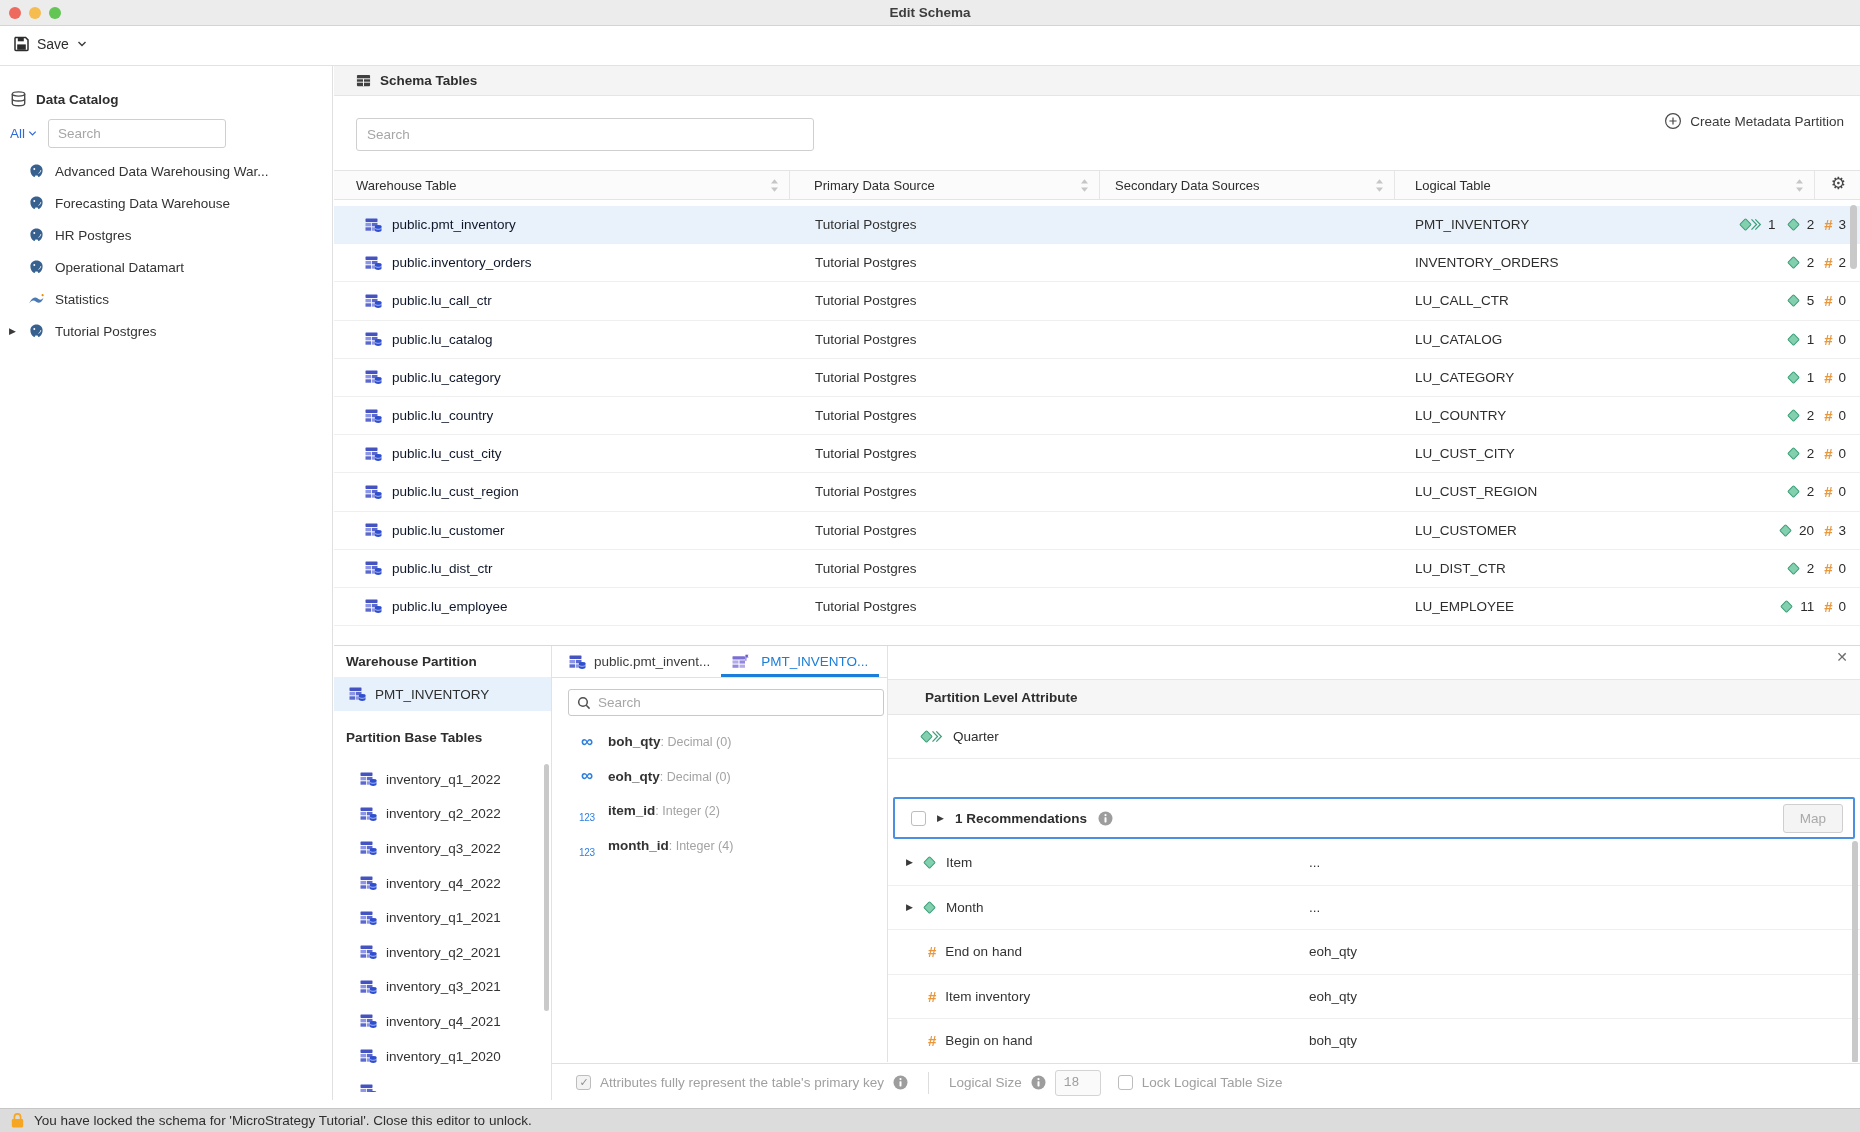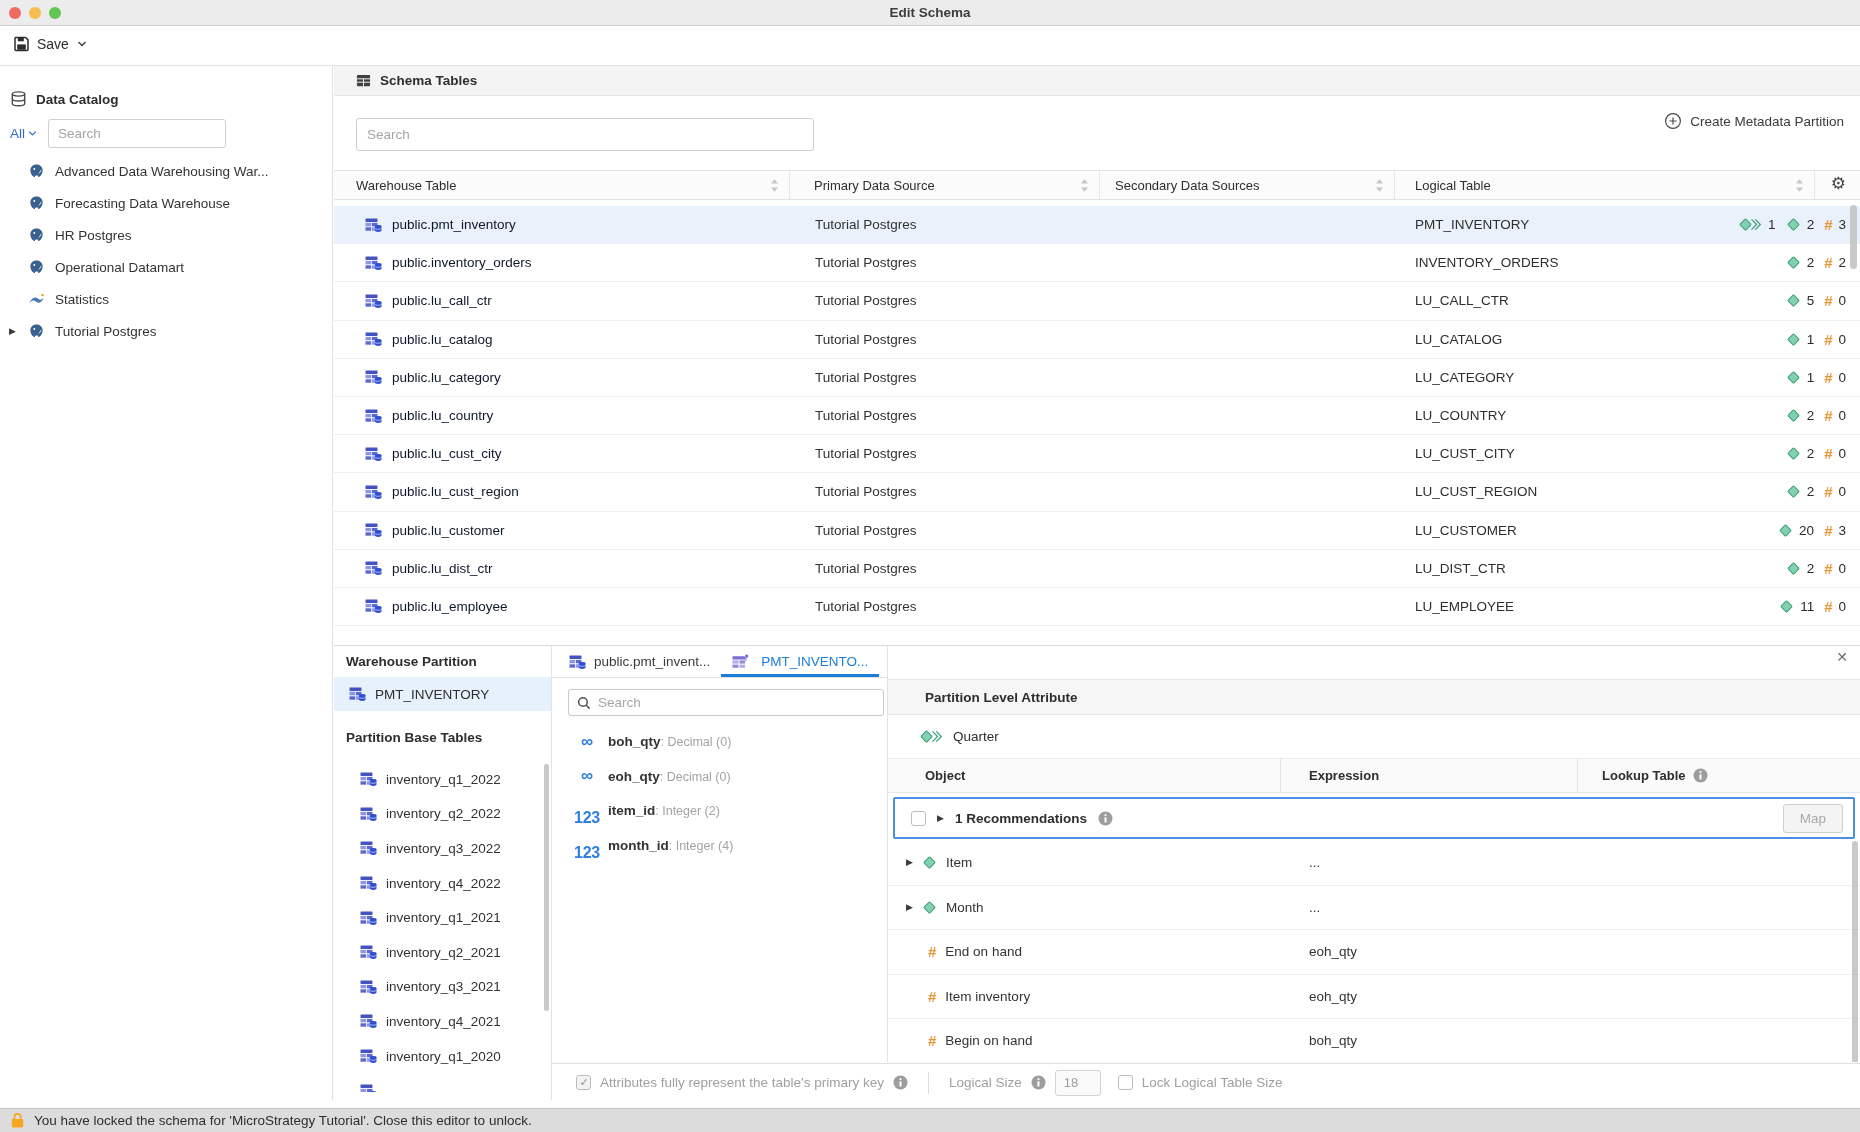--- a/index.html
+++ b/index.html
@@ -46,21 +46,21 @@
   .st-rows { position:absolute; left:0; right:0; top:140px; }
   .st-row { position:relative; height:38.2px; border-bottom:1px solid #efefef; cursor:pointer; }
   .st-row.selected { background:#e9f2fb; }
   .r-wh { position:absolute; left:31px; top:0; height:100%; display:flex; align-items:center; gap:10px; font-size:13.5px; color:#0f172a;justify-content:center; }
   .r-primary { position:absolute; left:481px; top:0; height:100%; display:flex; align-items:center; font-size:13.5px; color:#323232; }
   .r-logical { position:absolute; left:1081px; top:0; height:100%; display:flex; align-items:center; font-size:13.5px; color:#2e2e2e; }
   .r-counts { position:absolute; right:14px; top:0; height:100%; display:flex; align-items:center; font-size:13.5px; color:#2b2b2b; }
   .r-counts .grp { display:flex; align-items:center; gap:6px; margin-left:10px; }
   .fact-glyph { color:#e8973a; font-weight:bold; font-size:15px; line-height:1; }
   .inf-glyph { color:#2f7fe0; font-weight:bold; font-size:17px; line-height:1; }
-  .n123-glyph { color:#2f7fe0; font-weight:bold; font-size:16px; letter-spacing:-0.3px; line-height:1;margin-top:16px; }
+  .n123-glyph { color:#2f7fe0; font-weight:normal; font-size:10px; letter-spacing:-0.3px; line-height:1;margin-top:16px; }
   .main-vscroll { position:absolute; right:3px; top:139px; width:7px; height:64px; background:#c9c9c9; border-radius:4px; }
 
   
   .bottom { position:absolute; left:0; right:0; top:579px; bottom:0; border-top:1px solid #d9d9d9; background:#fff; }
   .wp-panel { position:absolute; left:0; top:0; bottom:0; width:218px; border-right:1px solid #e2e2e2; overflow:hidden; }
   .wp-title { position:absolute; left:12px; top:8px; font-weight:bold; font-size:13.5px; color:#2e2e2e; }
   .wp-item { position:absolute; left:0; right:0; top:31px; height:34px; background:#e7f1fb; display:flex; align-items:center; gap:9px; padding-left:15px; font-size:13.5px; color:#2e2e2e; cursor:pointer; }
   .pbt-title { position:absolute; left:12px; top:84px; font-weight:bold; font-size:13.5px; color:#2e2e2e; }
   .pbt-list { position:absolute; left:0; right:0; top:116px; height:330px; overflow:hidden; }
   .pbt-item { height:34.6px; display:flex; align-items:center; gap:9px; padding-left:26px; font-size:13.5px; color:#333; cursor:pointer; }
@@ -97,21 +97,21 @@
   .m-obj.nocaret { left:40px; }
   .m-expr { position:absolute; left:421px; top:0; height:100%; display:flex; align-items:center; font-size:13.5px; color:#333; }
   .mp-scroll { position:absolute; right:2px; top:195px; width:6px; height:222px; background:#c9c9c9; border-radius:3px; }
 
   .cb { width:15px; height:15px; border:1px solid #bdbdbd; border-radius:3px; background:#fff; position:relative; flex:none; cursor:pointer; }
   .cb.checked { background:#f3f3f3; }
   .cb.checked::after { content:"\2713"; position:absolute; left:2.5px; top:0; font-size:11px; color:#8f8f8f; }
 
   .editor-footer { position:absolute; left:218px; right:0; top:417px; height:38px; border-top:1px solid #e0e0e0; background:#fff; display:flex; align-items:center; gap:9px; padding-left:24px; font-size:13.5px; color:#a0a0a0; }
   .vdiv { width:1px; height:22px; background:#ddd; margin:0 11px; }
-  .ls-input { width:46px; height:26px; border:1px solid #d4d4d4; border-radius:3px; background:#fafafa; color:#9e9e9e; font-size:13px; padding:0 8px; outline:none; font-family:Liberation Sans, sans-serif; }
+  .ls-input { width:46px; height:26px; border:1px solid #d4d4d4; border-radius:3px; background:#fafafa; color:#9e9e9e; font-size:13px; padding:0 8px; outline:none; font-family:Liberation Mono, monospace; }
 
   .statusbar { position:absolute; left:0; bottom:0; width:100%; height:24px; background:#dcdcdc; border-top:1px solid #c6c6c6; display:flex; align-items:center; gap:9px; padding-left:10px; font-size:13.5px; color:#2e2e2e; }
 </style>
 </head>
 <body>
 
 <div class="titlebar">
   <span class="tl red"></span>
   <span class="tl yellow"></span>
   <span class="tl green"></span>
@@ -913,36 +913,20 @@
       <div class="mp-quarter">
         <span class="ic">
             <svg width="24" height="15" viewBox="0 0 24 15">
               <rect x="3.4" y="3.4" width="8.2" height="8.2" rx="1" transform="rotate(45 7.5 7.5)" fill="#82d0ae" stroke="#3f9f7b" stroke-width="1"></rect>
               <path d="M13.5 2.4l5 5.1-5 5.1" fill="none" stroke="#3f9f7b" stroke-width="1.3"></path>
               <path d="M17.3 2.4l5 5.1-5 5.1" fill="none" stroke="#3f9f7b" stroke-width="1.3"></path>
             </svg>
           </span>
         <span>Quarter</span>
       </div>
-      <div class="mp-colhead">
-        <span class="lbl" style="left:37px">Object</span>
-        <span class="d1"></span>
-        <span class="lbl" style="left:421px">Expression</span>
-        <span class="d2"></span>
-        <span class="lbl" style="left:714px">
-          <span>Lookup Table</span>
-          <span class="ic">
-              <svg width="15" height="15" viewBox="0 0 15 15">
-                <circle cx="7.5" cy="7.5" r="7" fill="#9d9d9d"></circle>
-                <circle cx="7.5" cy="4.1" r="1.1" fill="#fff"></circle>
-                <rect x="6.5" y="6.2" width="2" height="5.2" rx="0.6" fill="#fff"></rect>
-              </svg>
-            </span>
-        </span>
-      </div>
       <div class="rec-row">
         <span class="cb"></span>
         <span class="caret-glyph">▶</span>
         <span class="rec-label">1 Recommendations</span>
         <span class="ic">
             <svg width="15" height="15" viewBox="0 0 15 15">
               <circle cx="7.5" cy="7.5" r="7" fill="#9d9d9d"></circle>
               <circle cx="7.5" cy="4.1" r="1.1" fill="#fff"></circle>
               <rect x="6.5" y="6.2" width="2" height="5.2" rx="0.6" fill="#fff"></rect>
             </svg>

